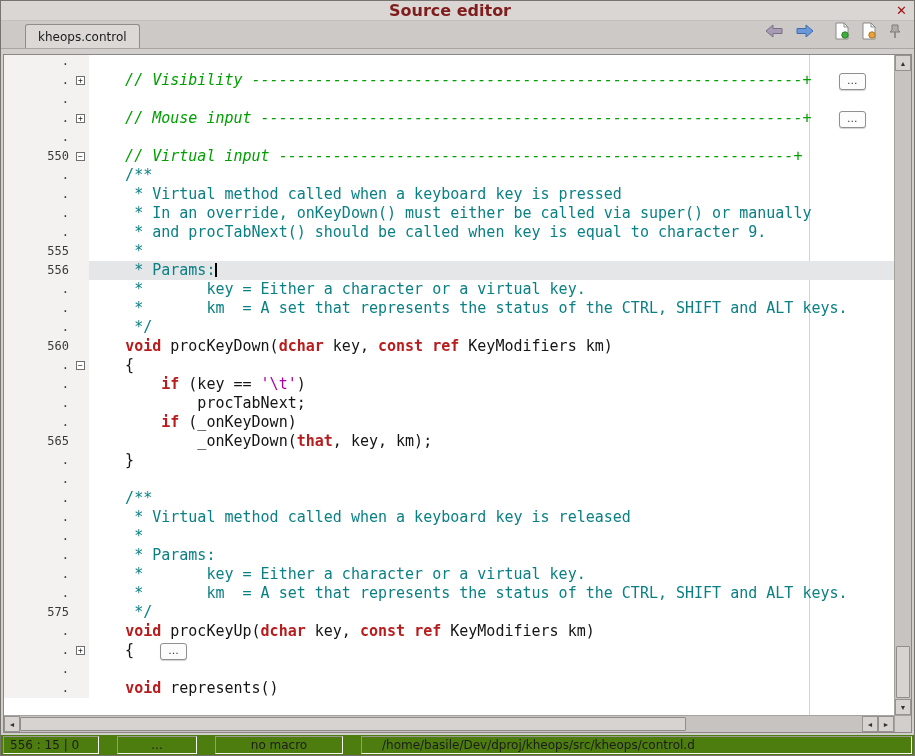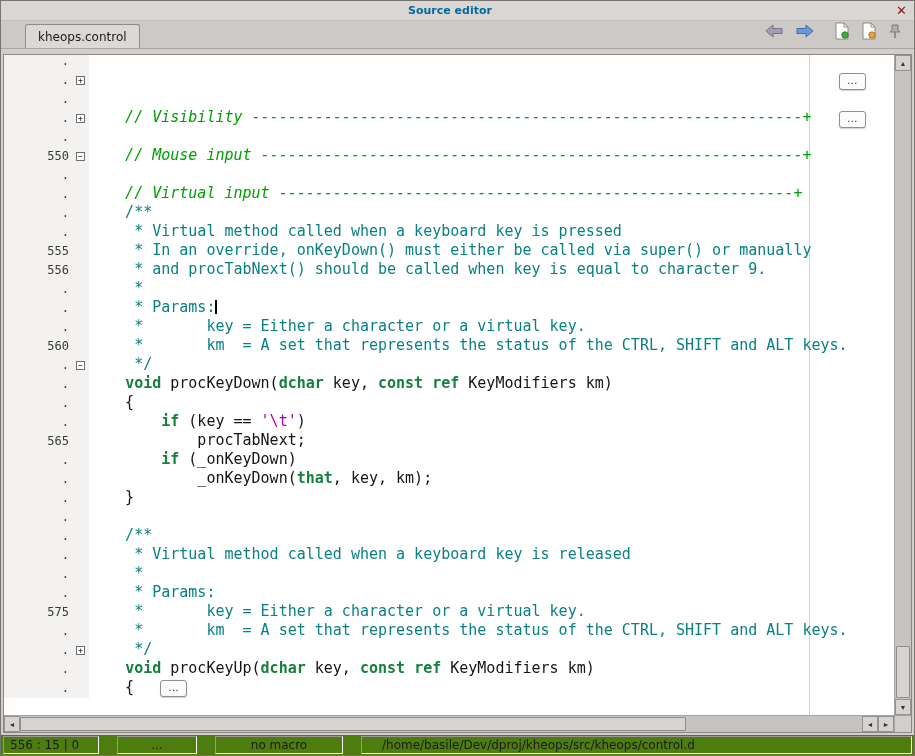--- a/index.html
+++ b/index.html
@@ -4,21 +4,21 @@
 <style>
   html,body{margin:0;padding:0;background:#9a9causing;}
   body{background:#888;}
   *{box-sizing:border-box;}
   .app{width:915px;height:756px;background:#d2cecb;border:1px solid #77736f;
        display:flex;flex-direction:column;font-family:"DejaVu Sans","Liberation Sans",sans-serif;overflow:hidden;}
 
   
   .titlebar{height:20px;flex:0 0 20px;background:#d9d6d3;border-bottom:1px solid #c2bfbc;
             position:relative;display:flex;align-items:center;}
-  .wintitle{position:absolute;left:0;right:15px;text-align:center;font-size:11px;font-weight:bold;color:#0369a1;}
+  .wintitle{position:absolute;left:0;right:15px;text-align:center;font-size:16px;font-weight:bold;color:#7f1d1d;}
   .closebtn{margin-left:auto;margin-right:5px;z-index:2;color:#a01010;font-size:13px;font-weight:bold;
             line-height:14px;cursor:default;background:none;border:none;padding:0 2px;font-family:inherit;}
 
   
   .tabbar{height:28px;flex:0 0 28px;background:#cdc9c6;border-bottom:1px solid #a9a6a3;
           display:flex;align-items:flex-end;padding-left:24px;}
   .tab{height:24px;background:#dbd8d5;border:1px solid #8f8c89;border-bottom:none;
        border-radius:3px 3px 0 0;padding:0 12px;display:flex;align-items:center;
        font-size:12px;color:#1b1b1b;}
   .toolbar{margin-left:auto;display:flex;align-items:center;gap:11px;padding-right:12px;margin-bottom:5px;}
@@ -30,24 +30,24 @@
 
   .codearea{position:relative;background:#ffffff;overflow:hidden;}
   .marginline{position:absolute;left:805px;top:0;bottom:0;width:1px;background:#d2d2d2;z-index:0;}
   .lines{position:relative;z-index:1;margin-top:-3px;}
   .line{display:flex;height:19px;position:relative;}
   .num{flex:0 0 70px;text-align:right;padding-right:5px;background:#f3f2f0;color:#3a3a3a;
        font:12px/19px "DejaVu Sans Mono",monospace;}
   .foldm{flex:0 0 15px;background:#f3f2f0;position:relative;}
   .foldbox{position:absolute;left:2px;top:5px;width:9px;height:9px;border:1px solid #6f6f6f;
            background:#fff;font:8px/7px "DejaVu Sans Mono",monospace;text-align:center;color:#222;}
-  .codetext{flex:1 1 auto;white-space:pre;font:15px/19px "DejaVu Sans Mono",monospace;color:#141414;margin-top:37px;}
+  .codetext{flex:1 1 auto;white-space:pre;font:15px/19px "DejaVu Sans Mono",monospace;color:#141414;}
   .line.current .codetext{background:#e4e6e7;}
   .tk-p{}
-  .tk-k{color:#15803d;font-weight:bold;}
+  .tk-k{color:#b91c1c;font-weight:bold;}
   .tk-c{color:#00a000;font-style:italic;}
   .tk-d{color:#0a8085;}
   .tk-s{color:#aa00aa;}
   .caret{display:inline-block;width:2px;height:14px;background:#000;vertical-align:-2px;}
   .ellipsis{display:inline-block;border:1px solid #8f8f8f;border-radius:3px;background:#fcfcfc;
             color:#3d3d3d;font:11px/9px "DejaVu Sans",sans-serif;padding:2px 7px 4px;
             box-shadow:0 1px 1px rgba(0,0,0,0.18);}
   .ellipsis.inline{margin-left:26px;vertical-align:1px;}
   .ellipsis.rbox{position:absolute;left:835px;top:2px;}
 

